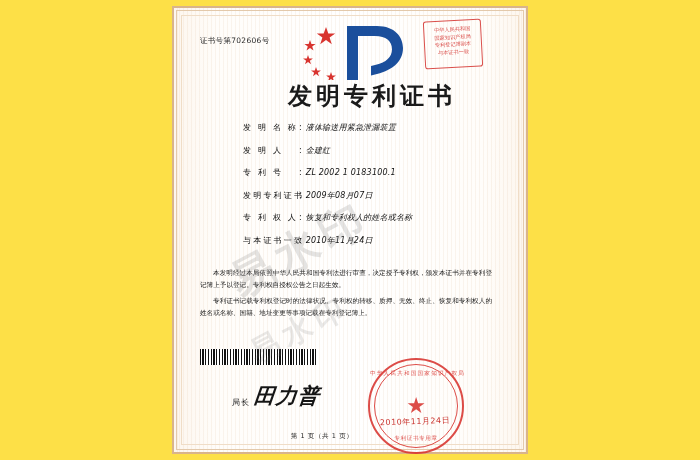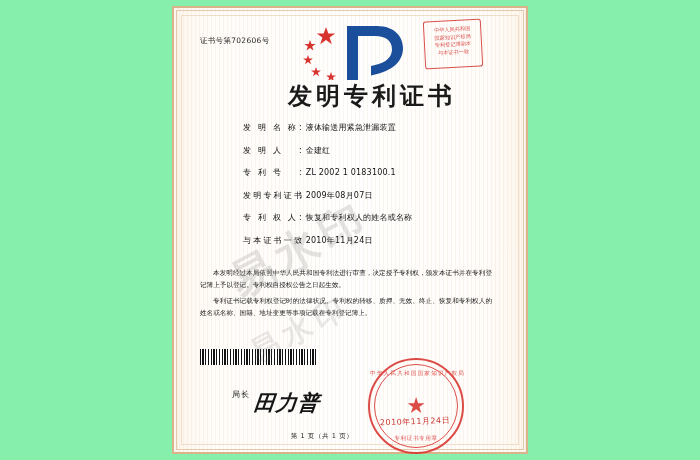--- a/index.html
+++ b/index.html
@@ -11,21 +11,21 @@
     width: 700px;
     height: 460px;
     font-family: "DejaVu Sans", "Liberation Sans", sans-serif;
     overflow: hidden;
   }
 
   .page {
     position: relative;
     width: 700px;
     height: 460px;
-    background: #86efac;
+    background: #fde047;
     overflow: hidden;
   }
 
   
   .frame-outer {
     position: absolute;
     left: 172px;
     top: 6px;
     width: 356px;
     height: 448px;
@@ -137,21 +137,21 @@
     margin-bottom: 11.5px;
     white-space: nowrap;
     margin-left: 40px;
   }
   .field-label {
     width: 56px;
     letter-spacing: 2.2px;
     flex: 0 0 auto;
   }
   .field-sep { margin: 0 4px 0 0; }
-  .field-value { letter-spacing: 0.2px; }
+  .field-value { letter-spacing: 0.2px; font-style: italic; }
 
   
   .body-text {
     position: absolute;
     left: 200px;
     top: 268px;
     width: 304px;
     font-size: 6.6px;
     line-height: 11.5px;
     color: #1b1b1b;
@@ -174,21 +174,21 @@
         #111 0 1px, #fff 1px 2px, #111 2px 4px, #fff 4px 5px,
         #111 5px 6px, #fff 6px 8px, #111 8px 9px, #fff 9px 11px);
   }
 
   
   .sig-row {
     position: absolute;
     left: 232px;
     top: 382px;
     display: flex;
-    margin-top: 7px;
+    align-items: flex-end;
   }
   .sig-label {
     font-size: 8px;
     color: #111;
     letter-spacing: 1px;
     padding-bottom: 2px;
   }
   .sig-hand {
     font-family: "DejaVu Serif", "Liberation Serif", serif;
     font-size: 21px;

